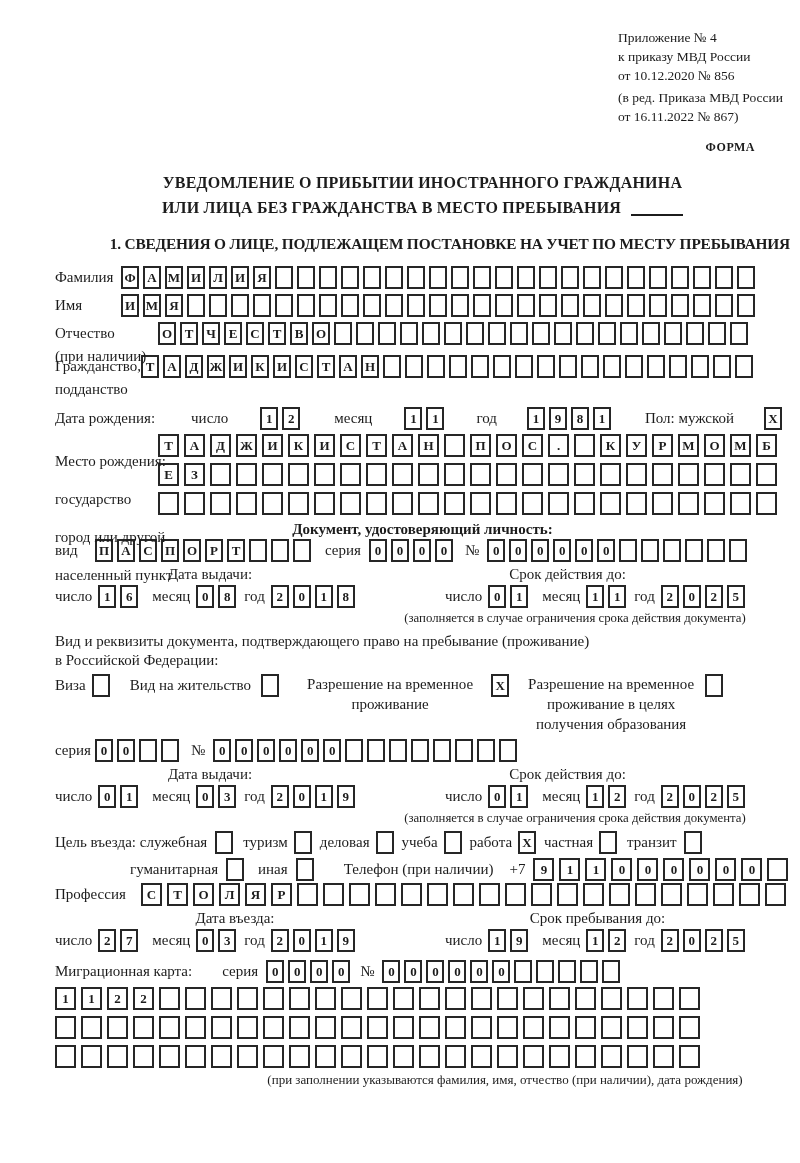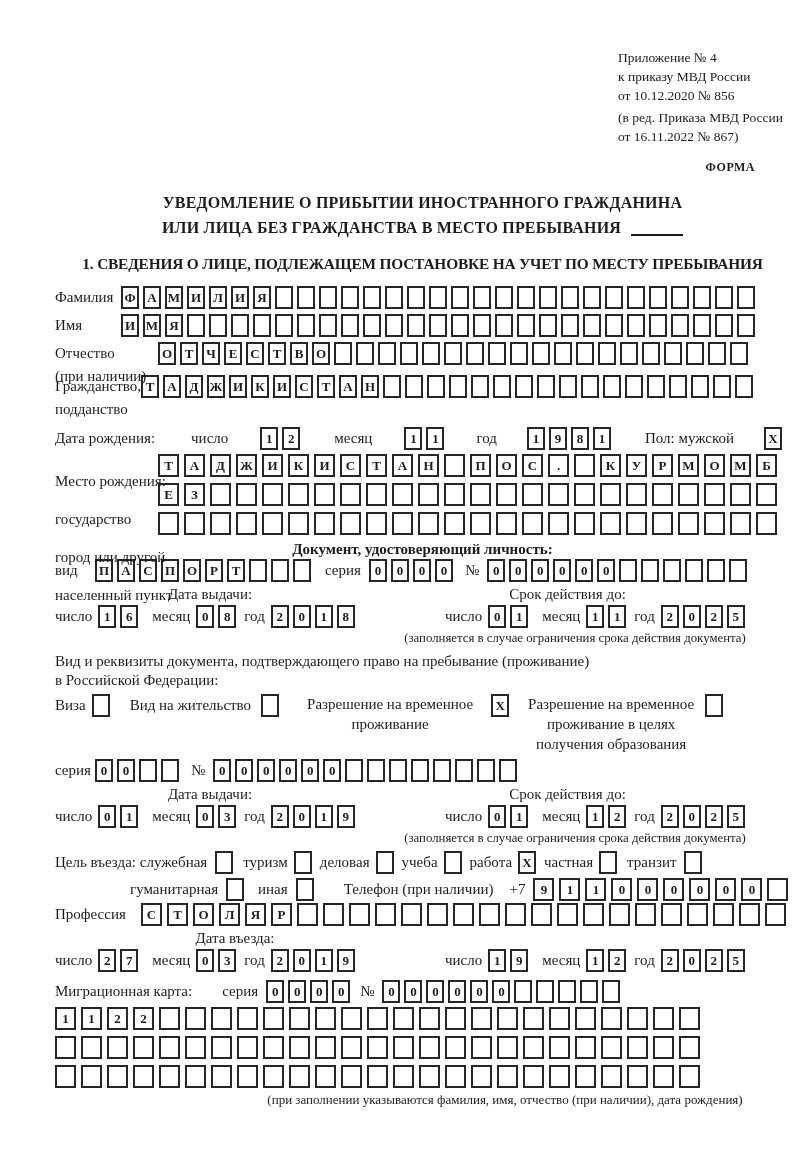--- a/index.html
+++ b/index.html
@@ -4,30 +4,30 @@
 <style>
   html,body{margin:0;padding:0;background:#ffffff;}
   .page{
     position:relative;
     width:800px;height:1163px;
     box-sizing:border-box;
     background:#ffffff;
     color:#1c1c1c;
     font-family:"Liberation Serif","DejaVu Serif",serif;
     font-size:15px;
-    padding:48px 10px 10px 55px;
+    padding:28px 10px 10px 55px;
     overflow:hidden;
   }
   
   .annex{margin-left:563px;line-height:19px;font-size:13.5px;}
   .annex .gap{height:3px;}
   .forma{margin-top:14px;margin-right:35px;text-align:right;font-weight:700;font-size:12px;letter-spacing:.5px;}
   .title{margin-top:15px;text-align:center;font-weight:700;font-size:16px;line-height:25px;letter-spacing:.2px;}
   .blank-line{display:inline-block;width:52px;border-bottom:2px solid #1c1c1c;margin-left:10px;transform:translateY(3px);}
-  .section{margin-top:15px;text-align:center;font-weight:700;font-size:15.4px;letter-spacing:-0.2px;white-space:nowrap;}
+  .section{margin-top:15px;text-align:right;font-weight:700;font-size:15.4px;letter-spacing:-0.2px;white-space:nowrap;}
   
   .row{display:flex;align-items:flex-start;}
   .lab{flex:0 0 auto;line-height:23px;position:relative;white-space:nowrap;}
   .lab .sub{position:absolute;top:23px;left:0;white-space:nowrap;}
   .w66{width:66px;} .w86{width:86px;} .w103{width:103px;} .w83{width:83px;} .w48{width:40px;}
   .cells{display:inline-flex;flex:0 0 auto;gap:4px;}
   .cell{
     width:18px;height:23px;box-sizing:border-box;
     border:2px solid #262626;background:#fff;
     display:inline-flex;align-items:center;justify-content:center;
@@ -613,20 +613,21 @@
         <span class="cell"></span>
         <span class="cell"></span>
         <span class="cell"></span>
         <span class="cell"></span>
         <span class="cell"></span>
       </span>
   </div>
 
   <div class="dh p3">
     <div class="dh-l">Дата въезда:</div>
+    <div class="dh-r">Срок пребывания до:</div>
   </div>
   <div class="dr">
     <div class="dg dg-l">
       <span class="lab">число</span>
         <span class="cells">
           <span class="cell">2</span>
           <span class="cell">7</span>
         </span>
       <span class="lab ml14">месяц</span>
         <span class="cells">

